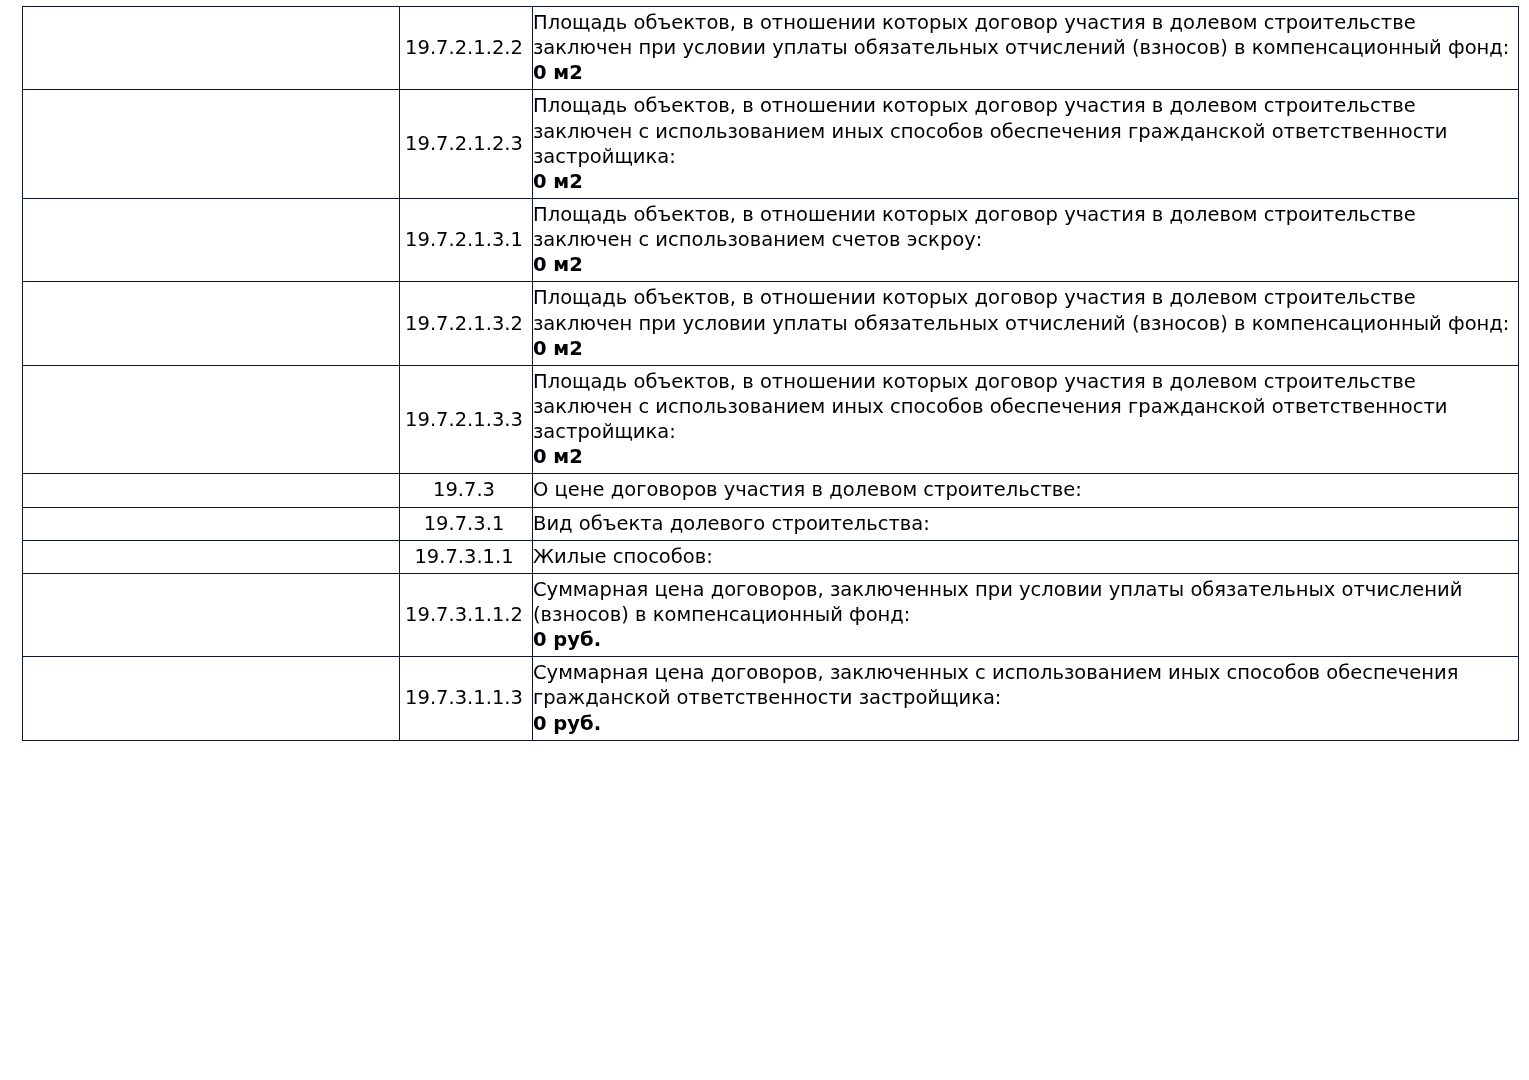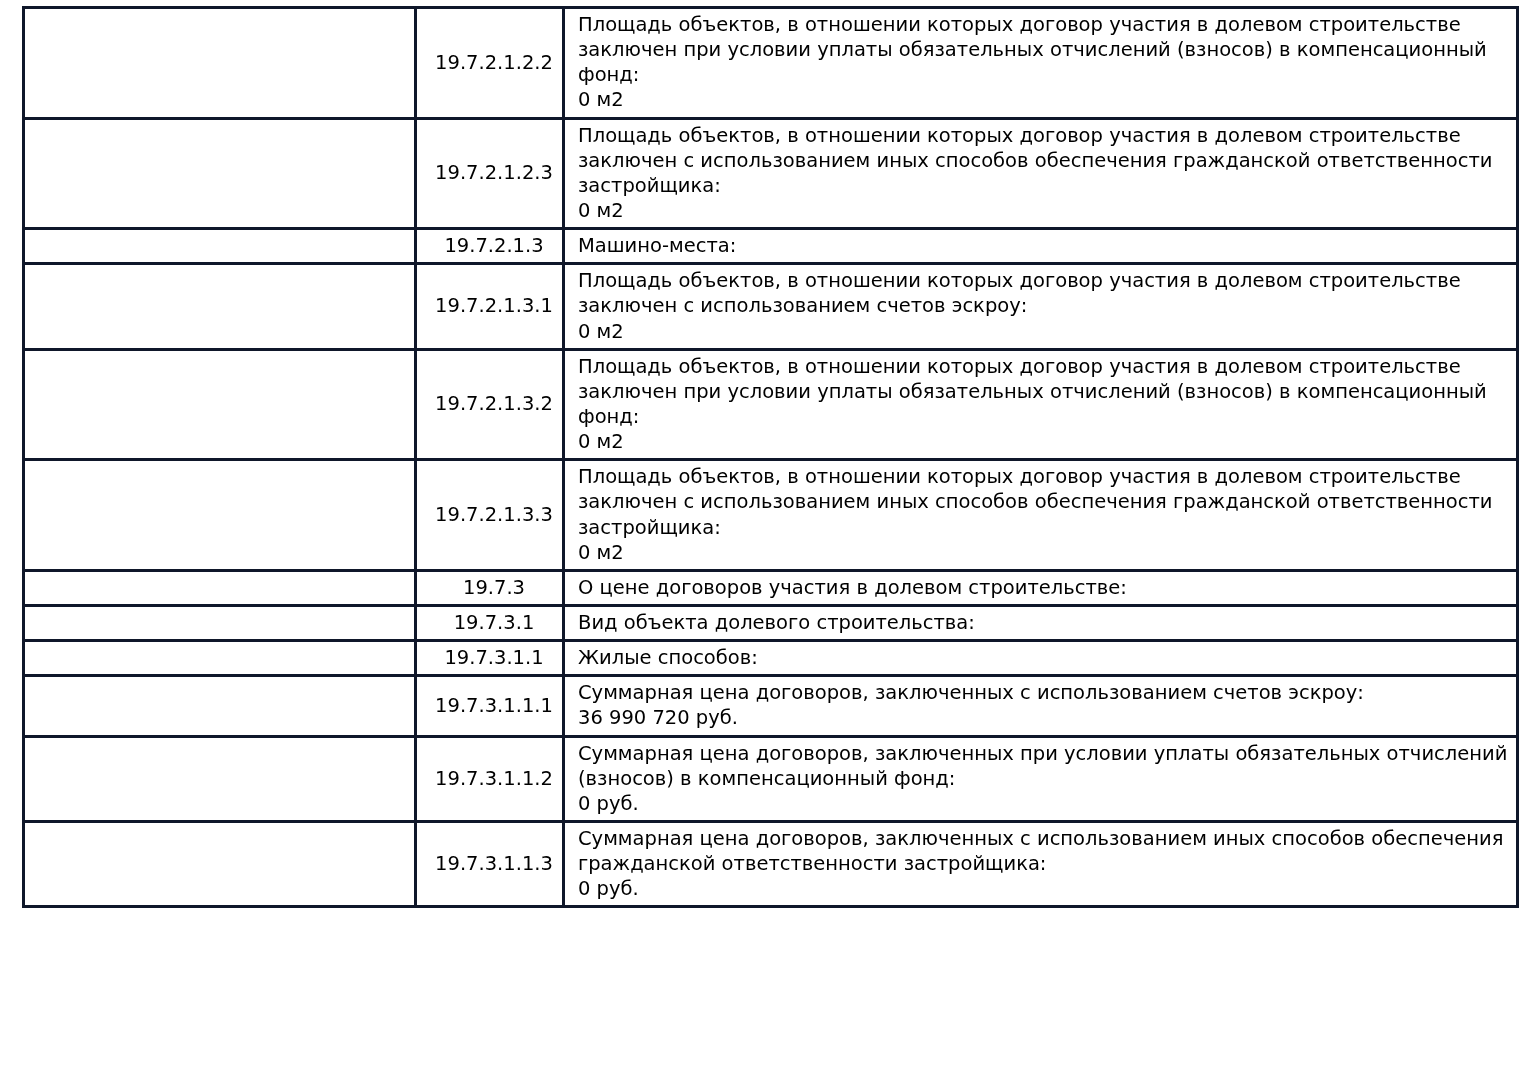--- a/index.html
+++ b/index.html
@@ -16,23 +16,23 @@
     width: 1529px;
     box-sizing: border-box;
     padding: 6px 10px 6px 22px;
   }
   table.doc-table {
     border-collapse: collapse;
     width: 1497px;
     table-layout: fixed;
   }
   table.doc-table td {
-    border: 3px solid #0f172a;
+    border: 1px solid #0f172a;
     vertical-align: middle;
-    padding: 3px 4px 4px 13px;
+    padding: 3px 4px 4px 0;
     font-size: 19.5px;
     line-height: 1.29;
   }
   td.col-empty {
     width: 372px;
   }
   td.col-code {
     width: 128px;
     text-align: center;
     white-space: nowrap;
@@ -43,21 +43,21 @@
   td.col-text {
     width: auto;
     text-align: left;
   }
   .txt {
     display: block;
     white-space: pre-wrap;
   }
   .val {
     display: block;
-    font-weight: normal;
+    font-weight: bold;
     white-space: pre-wrap;
   }
   td.single .txt {
     white-space: pre-wrap;
   }
 </style>
 </head>
 <body>
 
 <div class="page">
@@ -75,27 +75,20 @@
 
       <tr>
         <td class="col-empty"></td>
         <td class="col-code">19.7.2.1.2.3</td>
         <td class="col-text">
           <span class="txt">Площадь объектов, в отношении которых договор участия в долевом строительстве заключен с использованием иных способов обеспечения гражданской ответственности застройщика:</span>
           <span class="val">0 м2</span>
         </td>
       </tr>
 
-      <tr>
-        <td class="col-empty"></td>
-        <td class="col-code">19.7.2.1.3</td>
-        <td class="col-text single">
-          <span class="txt">Машино-места:</span>
-        </td>
-      </tr>
 
       <tr>
         <td class="col-empty"></td>
         <td class="col-code">19.7.2.1.3.1</td>
         <td class="col-text">
           <span class="txt">Площадь объектов, в отношении которых договор участия в долевом строительстве заключен с использованием счетов эскроу:</span>
           <span class="val">0 м2</span>
         </td>
       </tr>
 
@@ -134,28 +127,20 @@
       </tr>
 
       <tr>
         <td class="col-empty"></td>
         <td class="col-code">19.7.3.1.1</td>
         <td class="col-text single">
           <span class="txt">Жилые способов:</span>
         </td>
       </tr>
 
-      <tr>
-        <td class="col-empty"></td>
-        <td class="col-code">19.7.3.1.1.1</td>
-        <td class="col-text">
-          <span class="txt">Суммарная цена договоров, заключенных с использованием счетов эскроу:</span>
-          <span class="val">36 990 720 руб.</span>
-        </td>
-      </tr>
 
       <tr>
         <td class="col-empty"></td>
         <td class="col-code">19.7.3.1.1.2</td>
         <td class="col-text">
           <span class="txt">Суммарная цена договоров, заключенных при условии уплаты обязательных отчислений (взносов) в компенсационный фонд:</span>
           <span class="val">0 руб.</span>
         </td>
       </tr>
 

